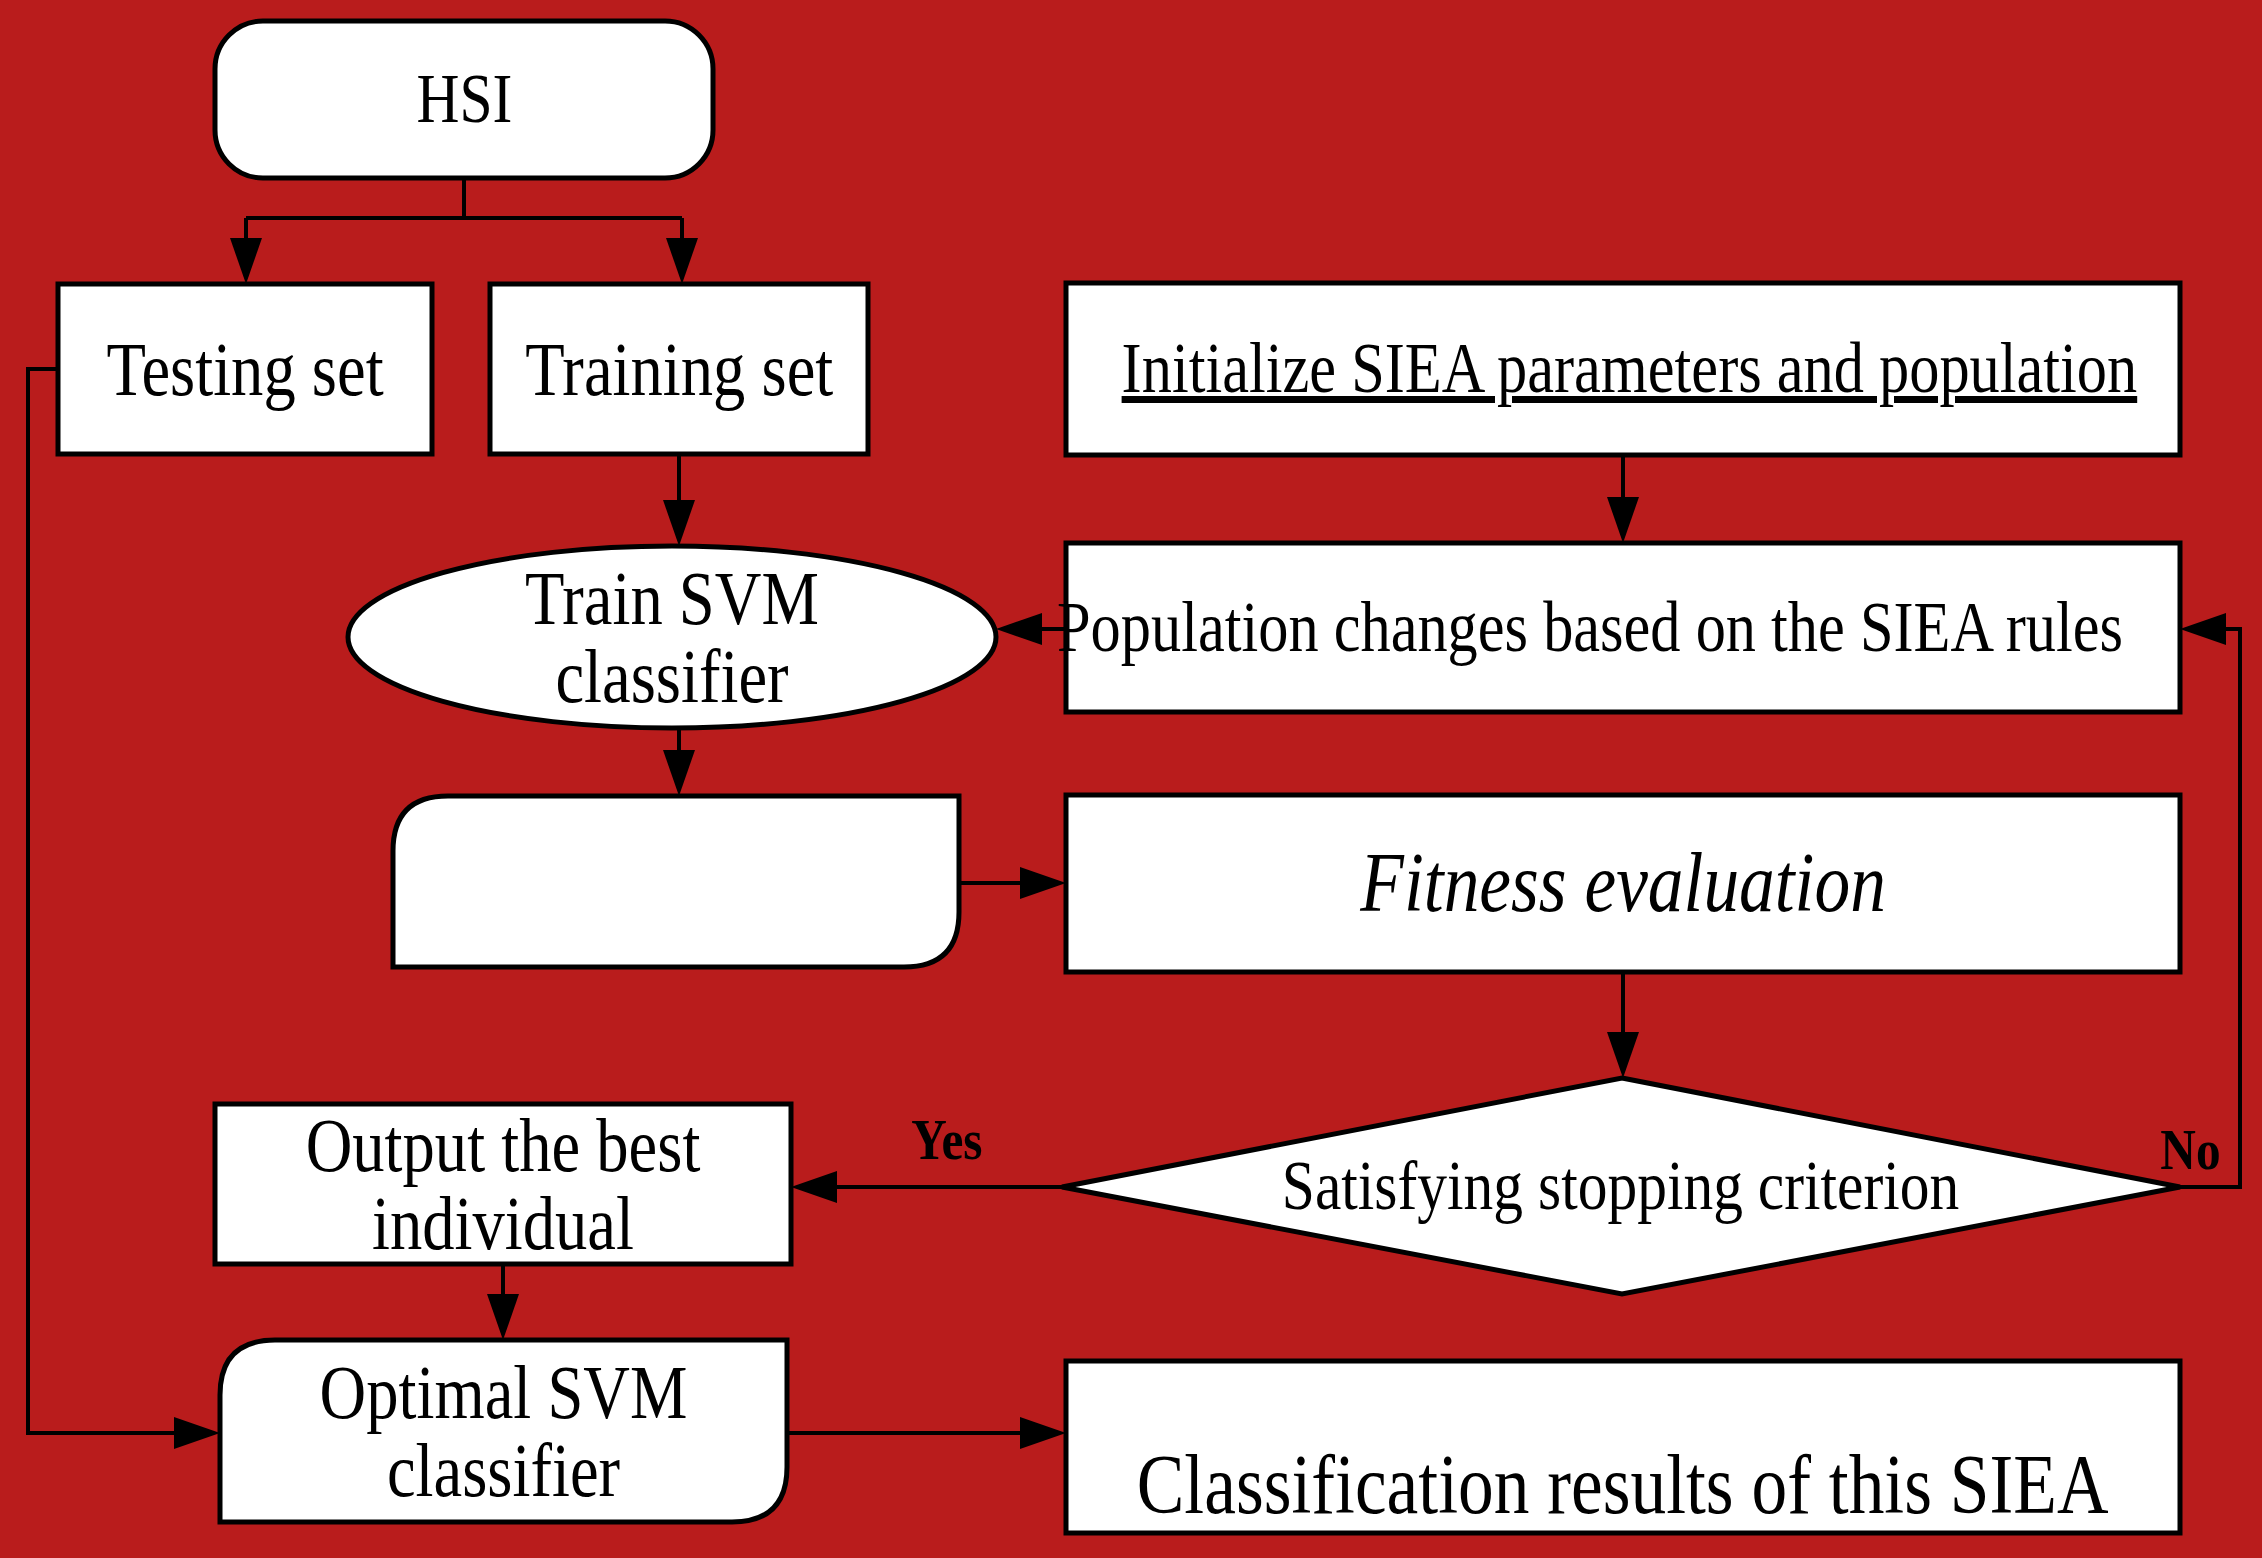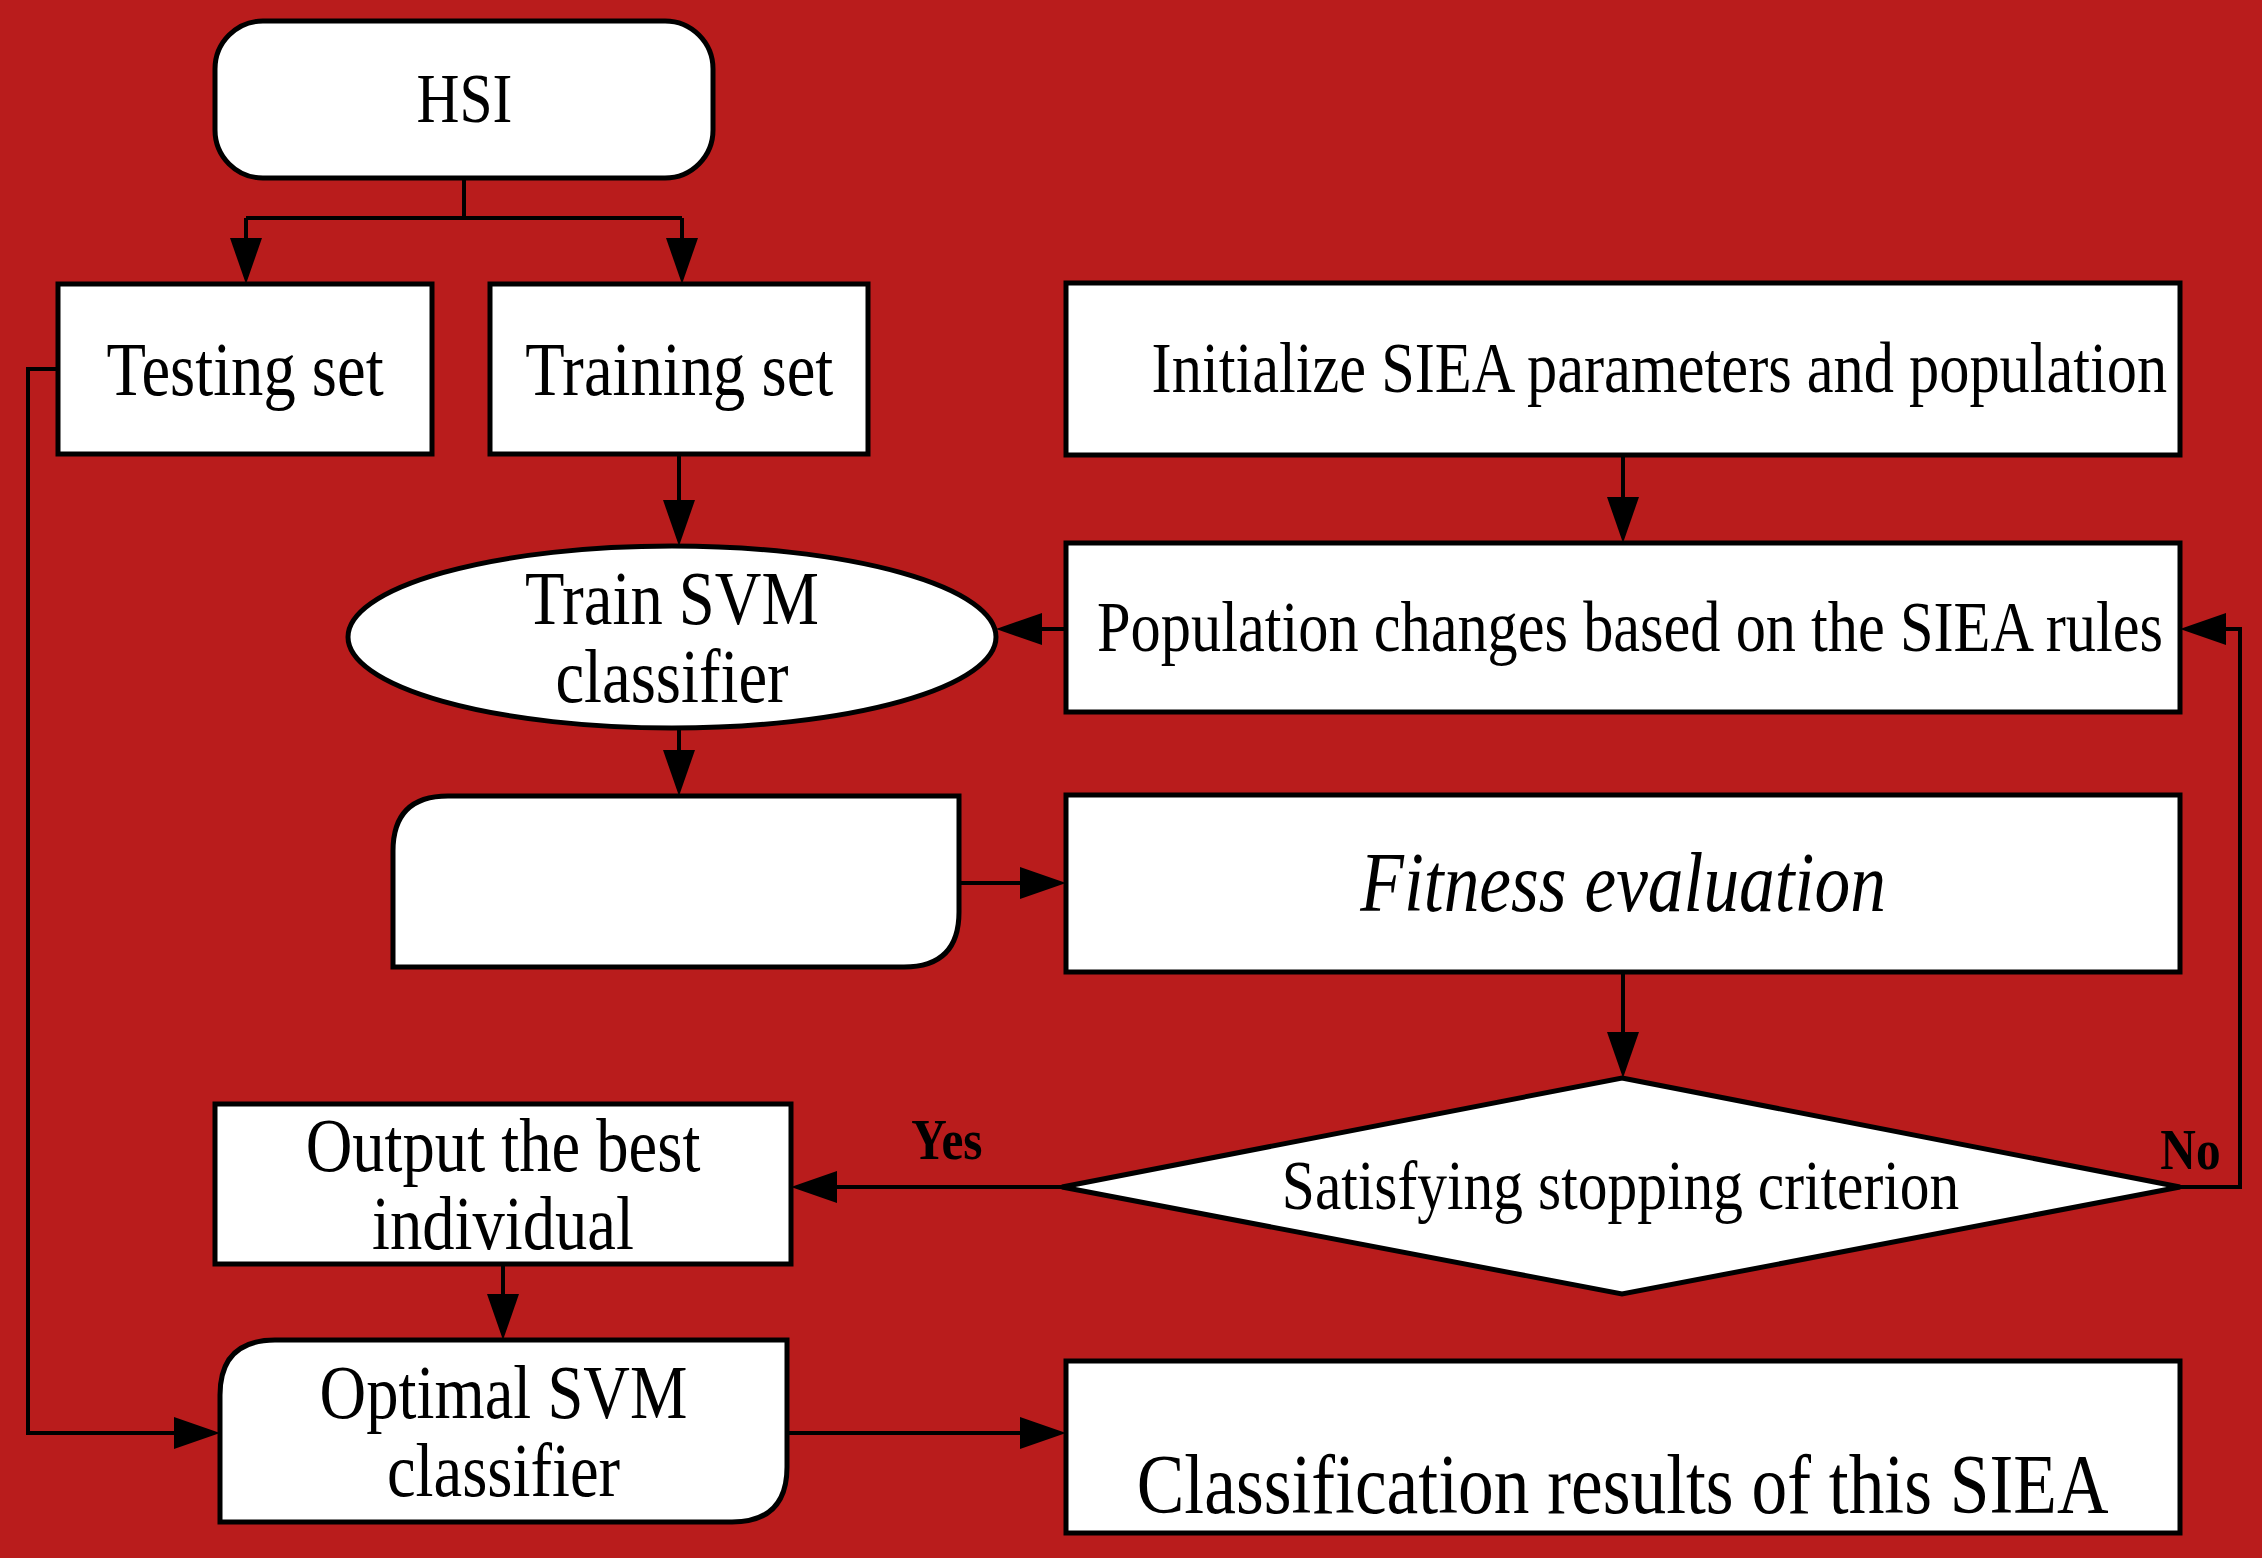--- a/index.html
+++ b/index.html
@@ -108,29 +108,29 @@
   </div>
 
   <div class="label f76 nowrap" style="left:58px;top:284px;width:374px;height:170px;">
     <span class="lbl">Testing set</span>
   </div>
 
   <div class="label f76 nowrap" style="left:490px;top:284px;width:378px;height:170px;">
     <span class="lbl">Training set</span>
   </div>
 
-  <div class="label f71 nowrap" style="left:1102px;top:283px;width:1114px;height:172px;">
+  <div class="label f71 nowrap" style="left:1072px;top:283px;width:1114px;height:172px;text-decoration:underline;">
     <span class="lbl">Initialize SIEA parameters and population</span>
   </div>
 
   <div class="label f76" style="left:392px;top:551px;width:560px;height:172px;">
     <span class="lbl">Train SVM classifier</span>
   </div>
 
-  <div class="label f71 nowrap" style="left:1073px;top:543px;width:1114px;height:169px;">
+  <div class="label f71 nowrap" style="left:1033px;top:543px;width:1114px;height:169px;">
     <span class="lbl">Population changes based on the SIEA rules</span>
   </div>
 
 
   <div class="label f84 nowrap" style="left:1066px;top:795px;width:1114px;height:177px;font-style:italic;">
     <span class="lbl">Fitness evaluation</span>
   </div>
 
   <div class="label f70 nowrap" style="left:1062px;top:1078px;width:1118px;height:216px;">
     <span class="lbl">Satisfying stopping criterion</span>

